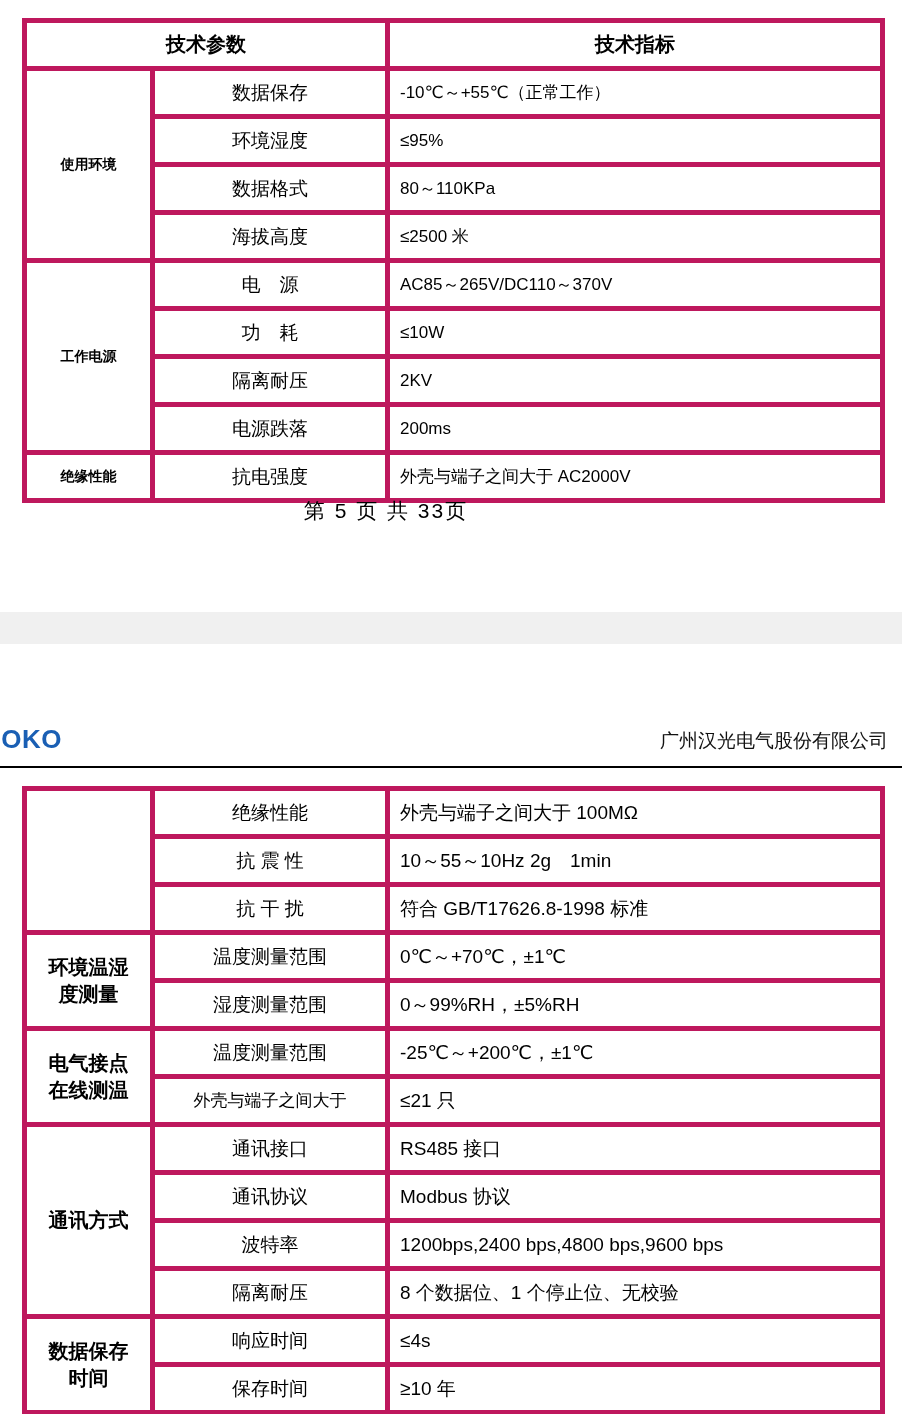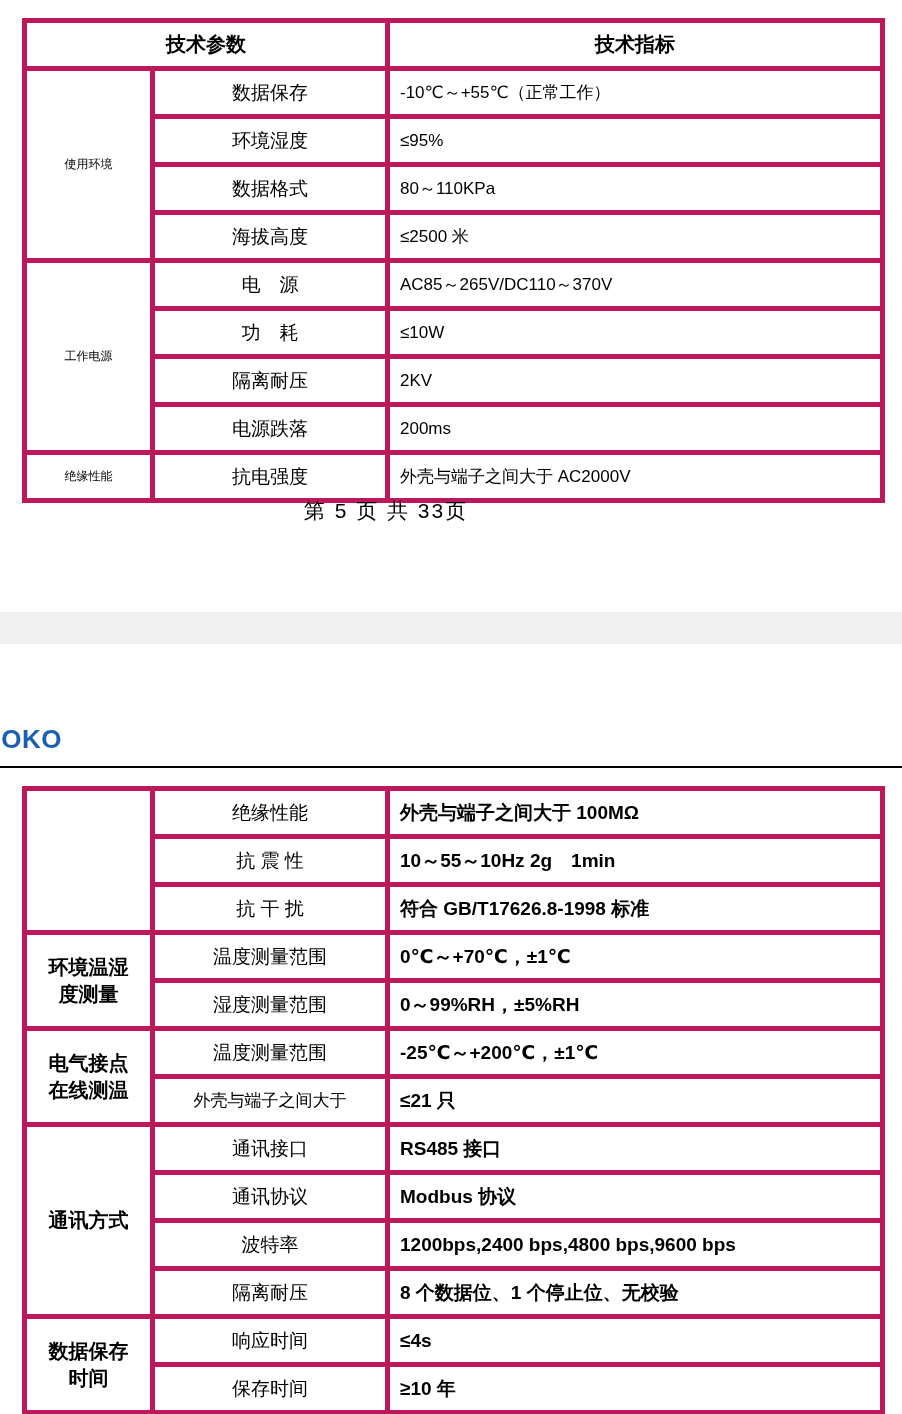--- a/index.html
+++ b/index.html
@@ -40,22 +40,22 @@
     width: 858px;
   }
   #table-specs-top td, #table-specs-top th { height: 43px; }
   #table-specs-top .hdr {
     text-align: center;
     font-weight: bold;
     font-size: 20px;
   }
   #table-specs-top .group {
     text-align: center;
-    font-weight: normal;
-    font-size: 12px;
+    font-weight: bold;
+    font-size: 14px;
   }
   #table-specs-top .param {
     text-align: center;
     font-size: 19px;
   }
   #table-specs-top .value {
     text-align: left;
     font-size: 17px;
   }
 
@@ -132,21 +132,20 @@
   #table-specs-bottom .param {
     text-align: center;
     font-size: 19px;
   }
   #table-specs-bottom .param.small {
     font-size: 17px;
   }
   #table-specs-bottom .value {
     text-align: left;
     font-size: 19px;
-    font-weight: bold;
   }
   #table-specs-bottom .fullparam {
     text-align: right;
     font-weight: bold;
     font-size: 20px;
   }
 </style>
 </head>
 <body>
 
@@ -205,20 +204,21 @@
     </tr>
   </tbody>
 </table>
 
 <div id="page-footer">第 5 页 共 33页</div>
 
 <div id="page-break-band"></div>
 
 <div id="page2-header">
   <div id="brand-logo">HOKO</div>
+  <div id="company-name">广州汉光电气股份有限公司</div>
 </div>
 <div id="header-rule"></div>
 
 <table class="doc-table" id="table-specs-bottom">
   <colgroup>
     <col style="width:128px">
     <col style="width:235px">
     <col style="width:495px">
   </colgroup>
   <tbody>

